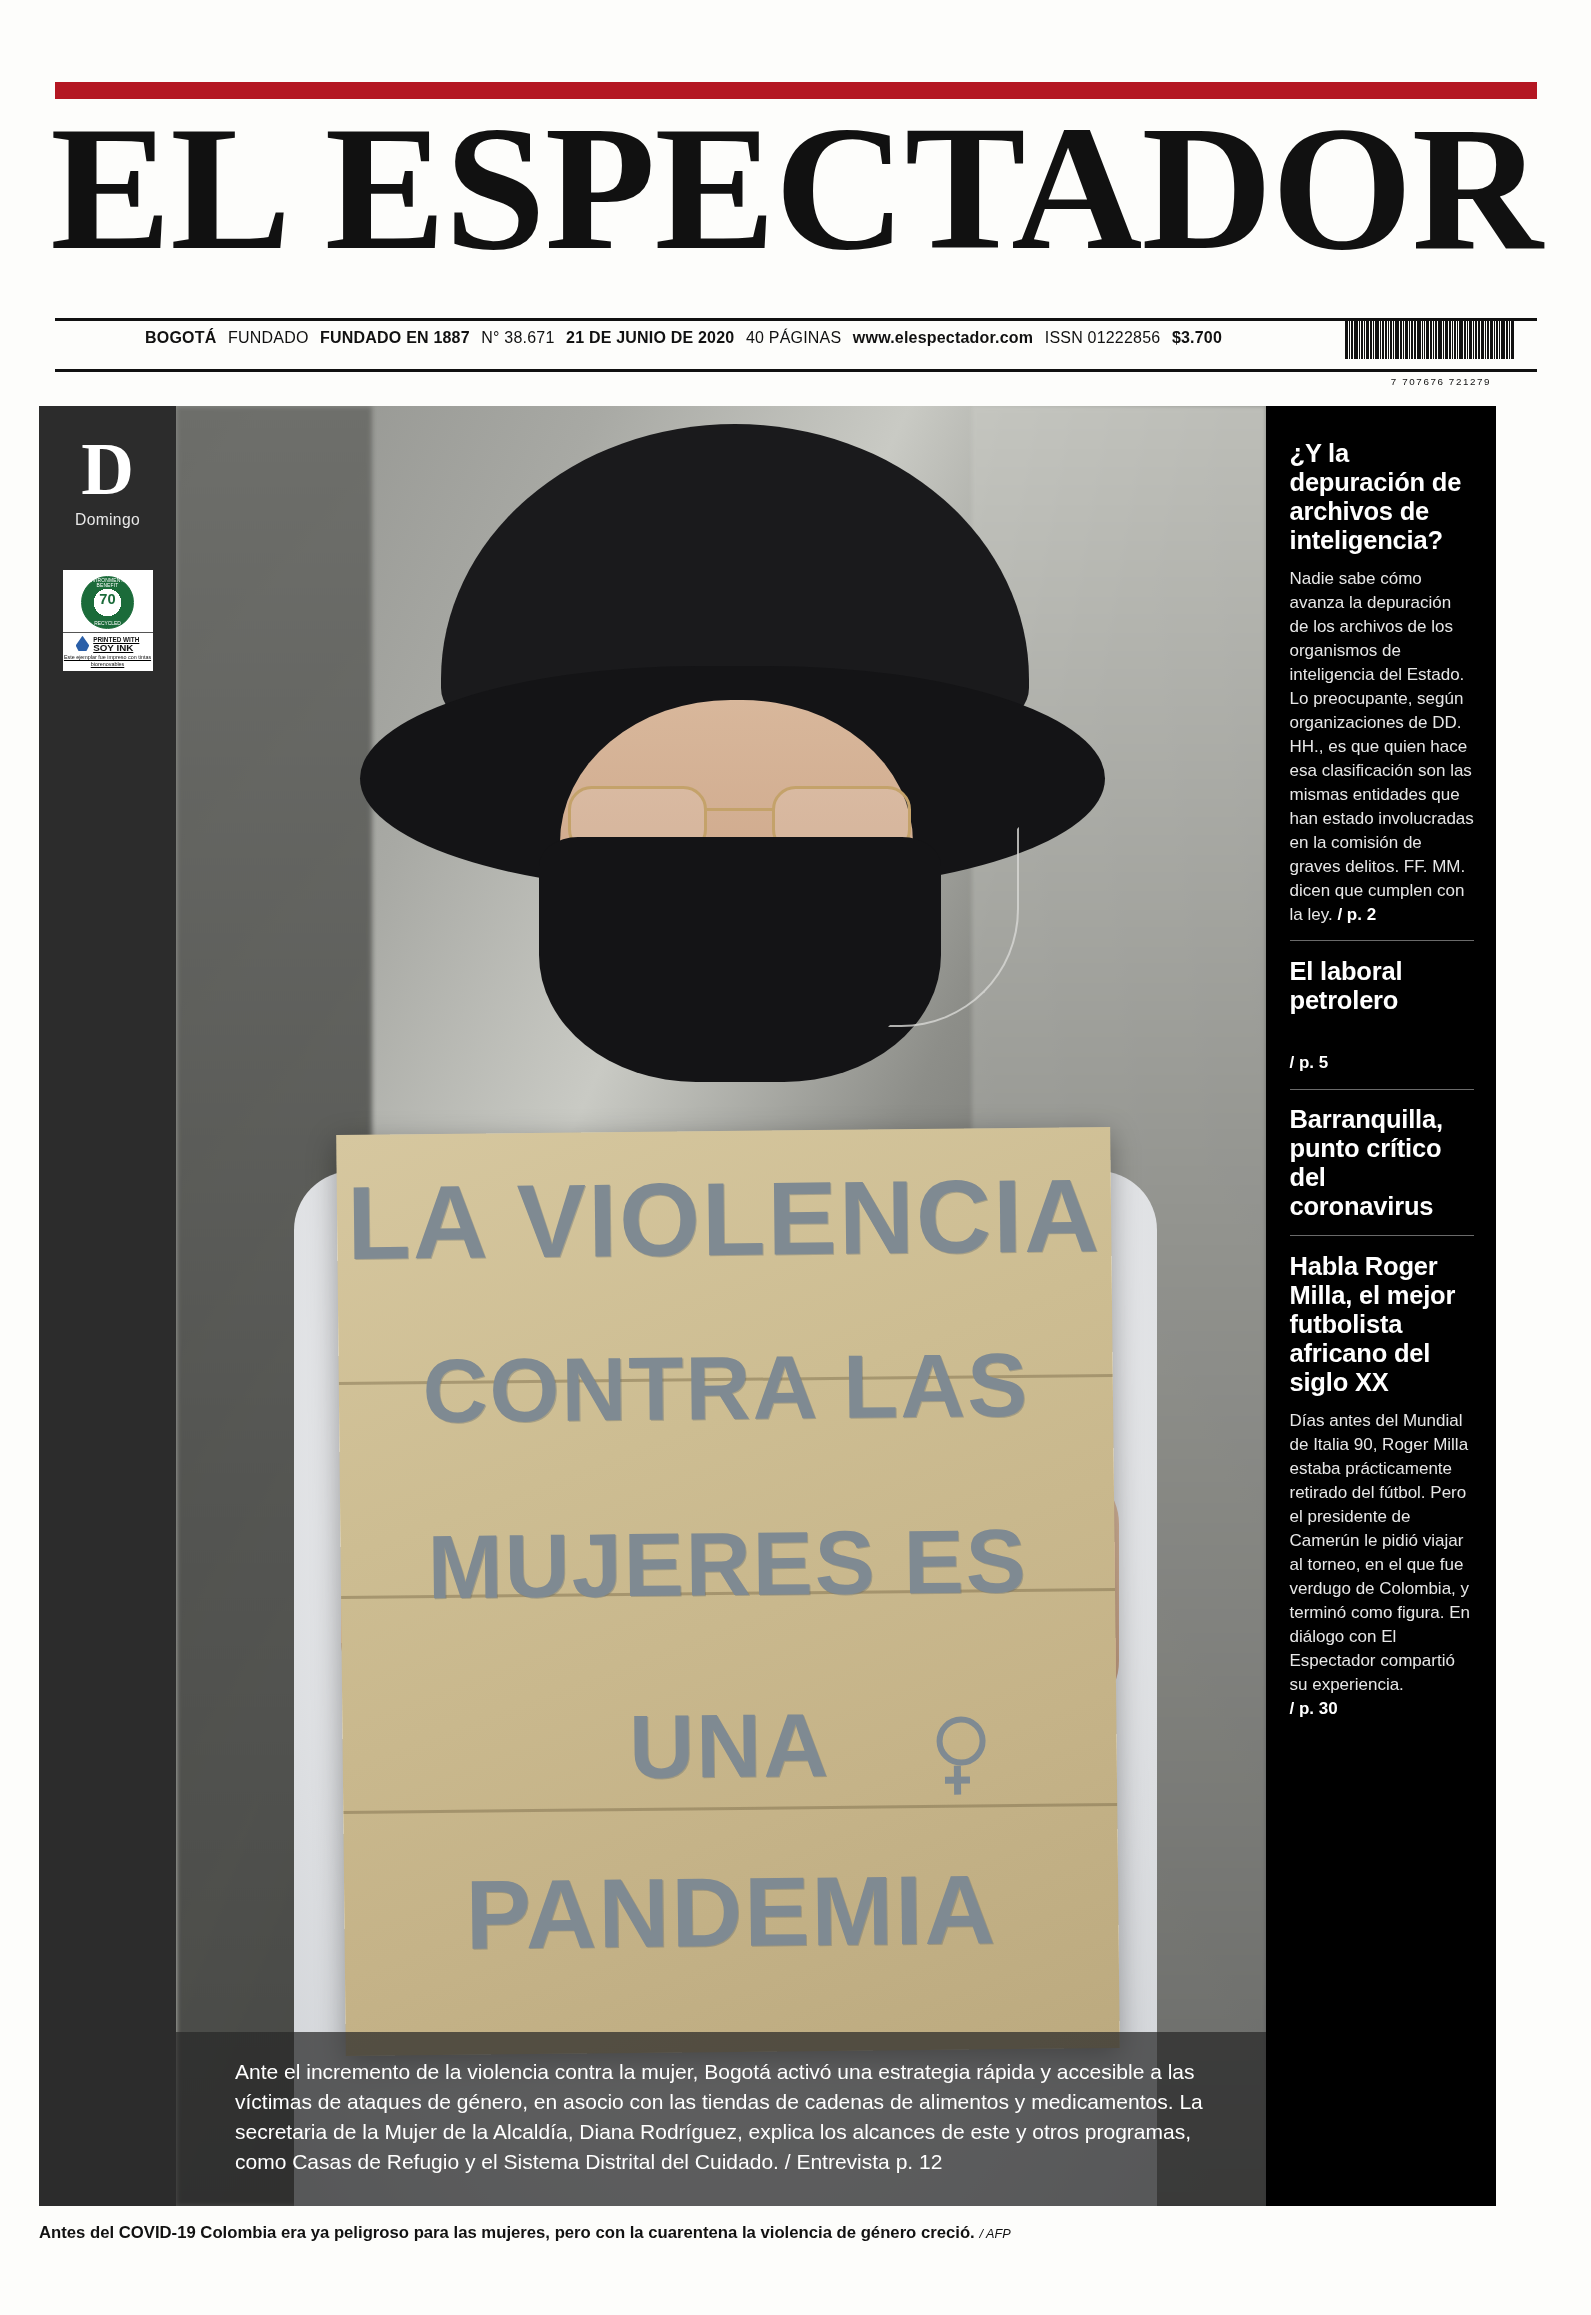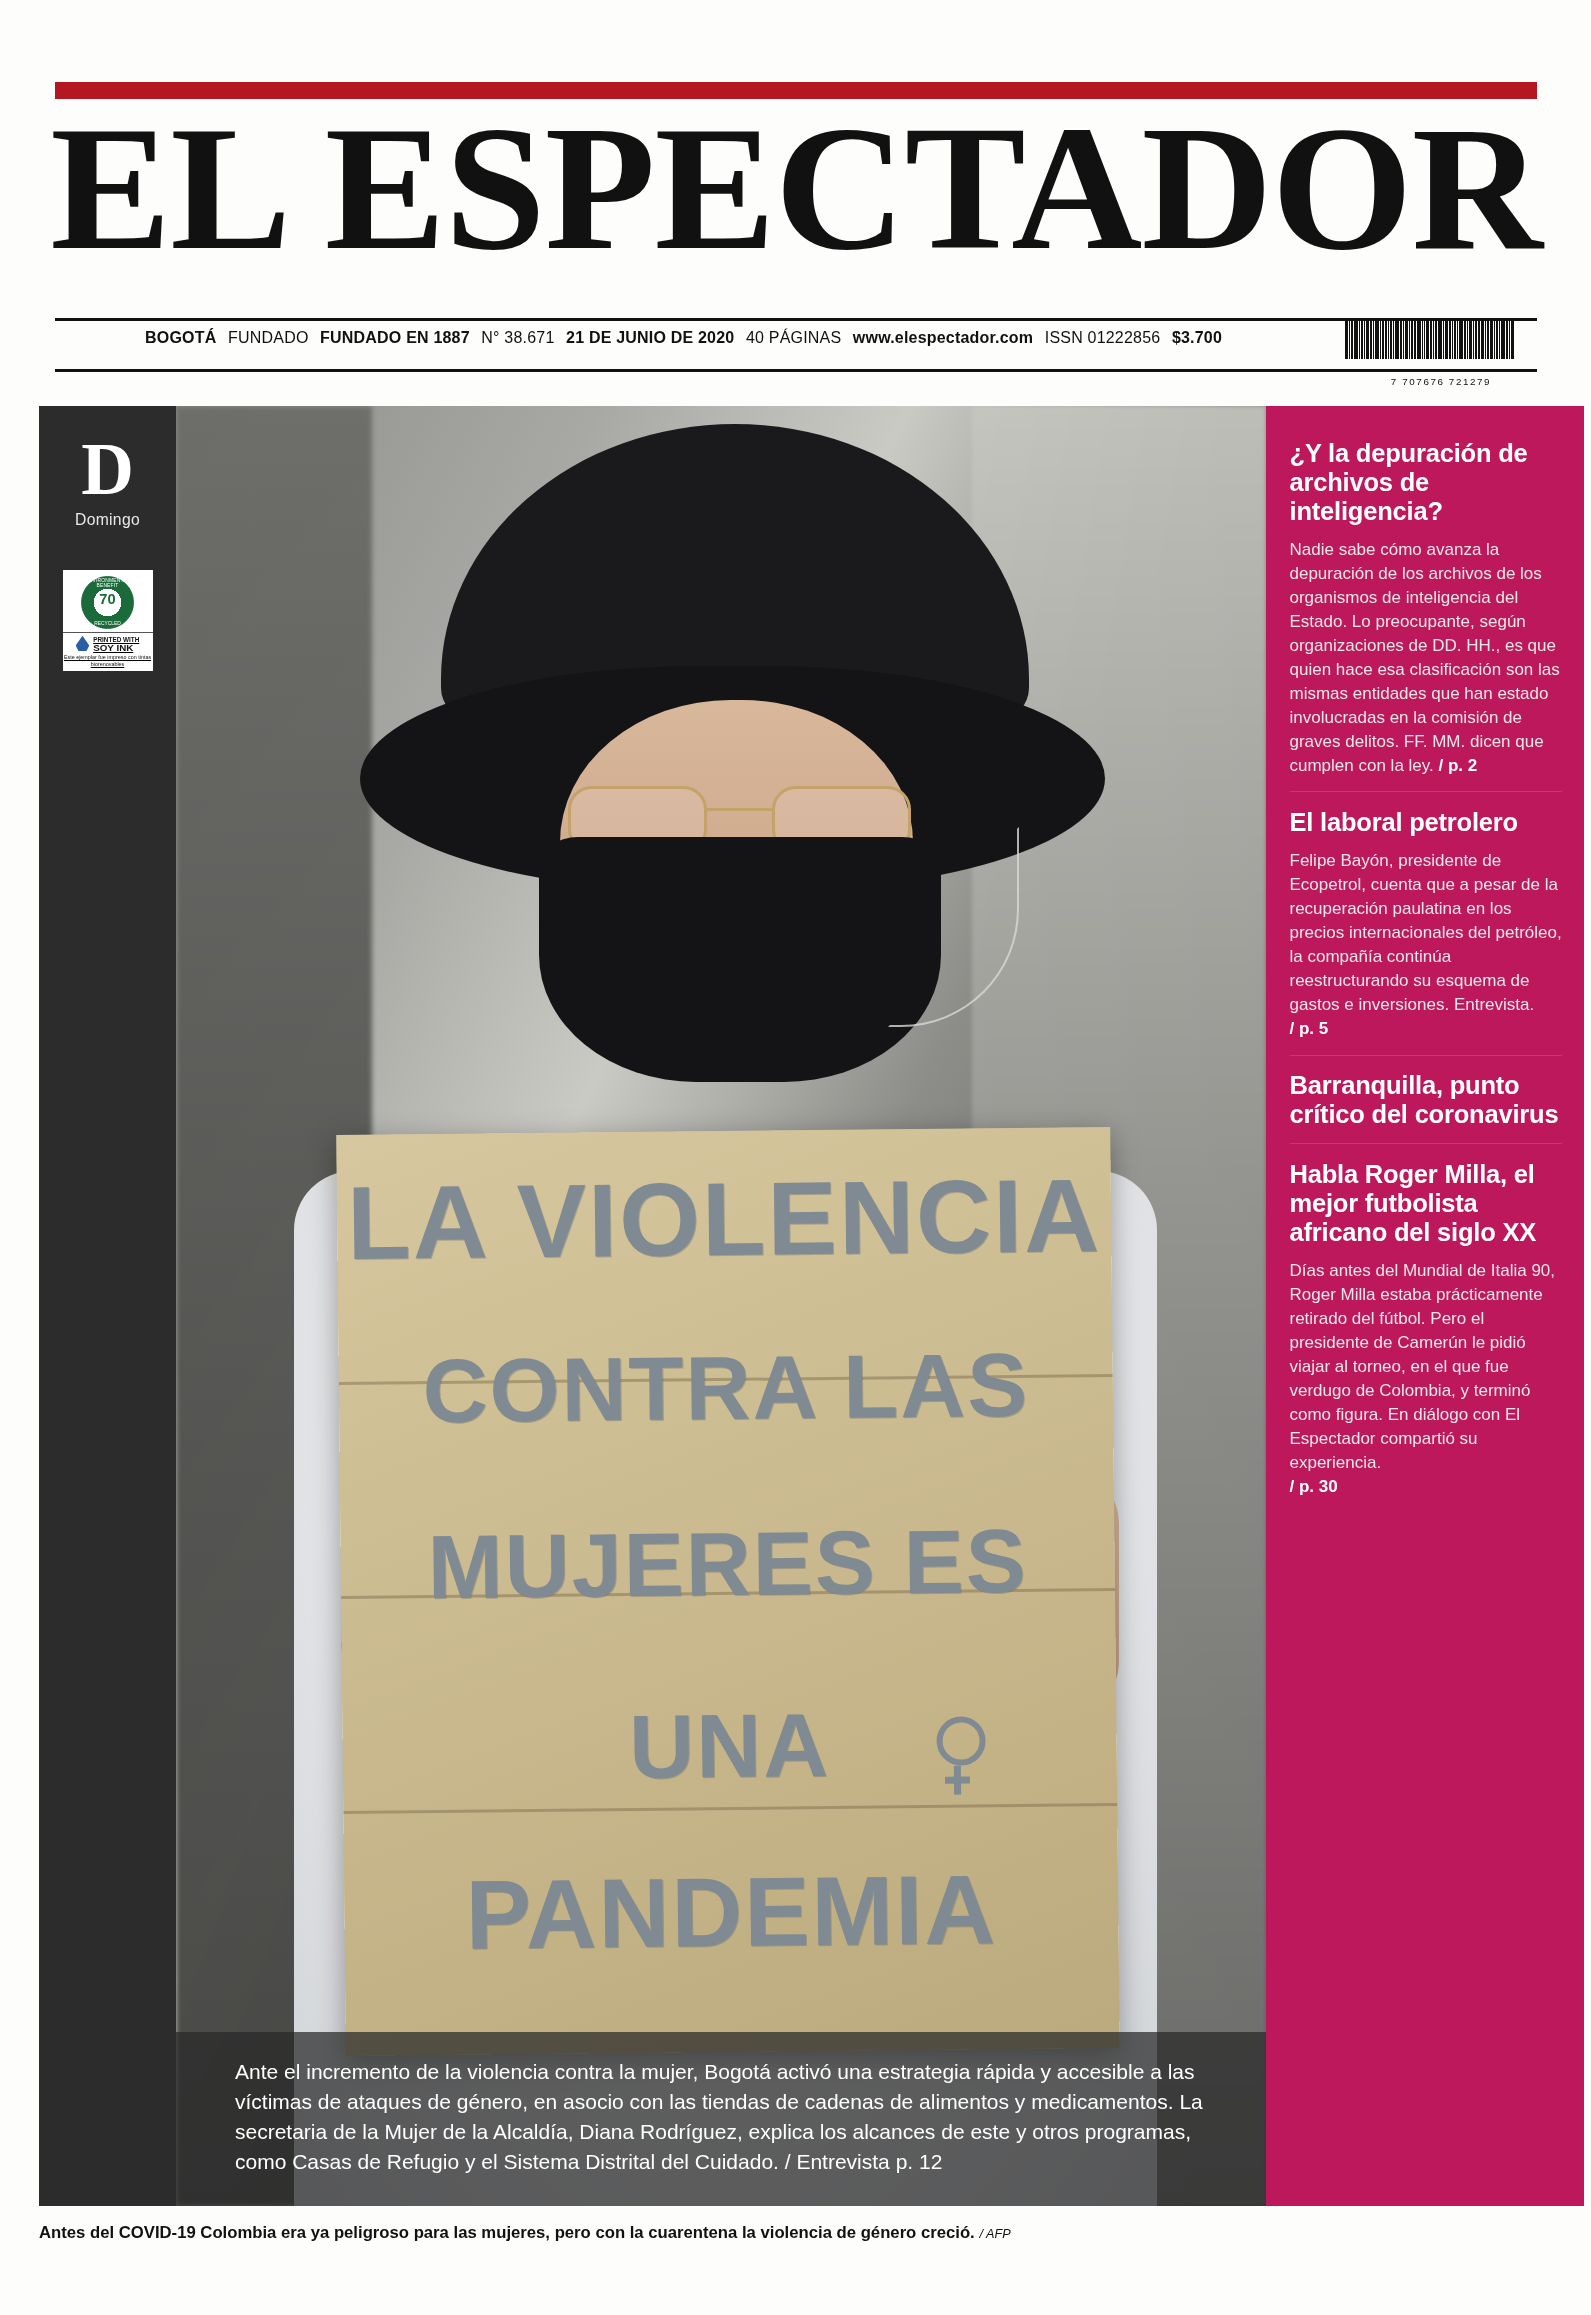--- a/index.html
+++ b/index.html
@@ -338,23 +338,23 @@
     font-size: 21px;
     line-height: 30px;
     margin-top: 20px;
   }
 
   
   .rightcol {
     position: absolute;
     left: 1227px;
     top: 0;
-    width: 318px;
+    width: 230px;
     height: 1800px;
-    background: #be185d;
+    background: #000000;
     color: #ffffff;
     box-sizing: border-box;
     padding: 33px 21.6px 19.6px 23.5px;
   }
   .rc-item { margin-bottom: 0; }
   .rc-head {
     font-size: 25.5px;
     line-height: 29px;
     font-weight: 700;
     margin: 0 0 11.8px 0;
@@ -539,21 +539,21 @@
     <div class="rightcol">
 
       <div class="rc-item">
         <h2 class="rc-head">¿Y la depuración de archivos de inteligencia?</h2>
         <p class="rc-body"><span>Nadie sabe cómo avanza la depuración de los archivos de los organismos de inteligencia del Estado. Lo preocupante, según organizaciones de DD. HH., es que quien hace esa clasificación son las mismas entidades que han estado involucradas en la comisión de graves delitos. FF. MM. dicen que cumplen con la ley.</span> <b>/ p. 2</b></p>
       </div>
       <div class="rc-sep"></div>
 
       <div class="rc-item">
         <h2 class="rc-head">El laboral petrolero</h2>
-        <p class="rc-body"><span>Felipe Bayón, presidente de Ecopetrol, cuenta que a pesar de la recuperación paulatina en los precios internacionales del petróleo, la compañía continúa reestructurando su esquema de gastos e inversiones. Entrevista.</span><br><b>/ p. 5</b></p>
+        <p class="rc-body"><br><b>/ p. 5</b></p>
       </div>
       <div class="rc-sep"></div>
 
       <div class="rc-item">
         <h2 class="rc-head">Barranquilla, punto crítico del coronavirus</h2>
       </div>
       <div class="rc-sep"></div>
 
       <div class="rc-item">
         <h2 class="rc-head">Habla Roger Milla, el mejor futbolista africano del siglo XX</h2>

